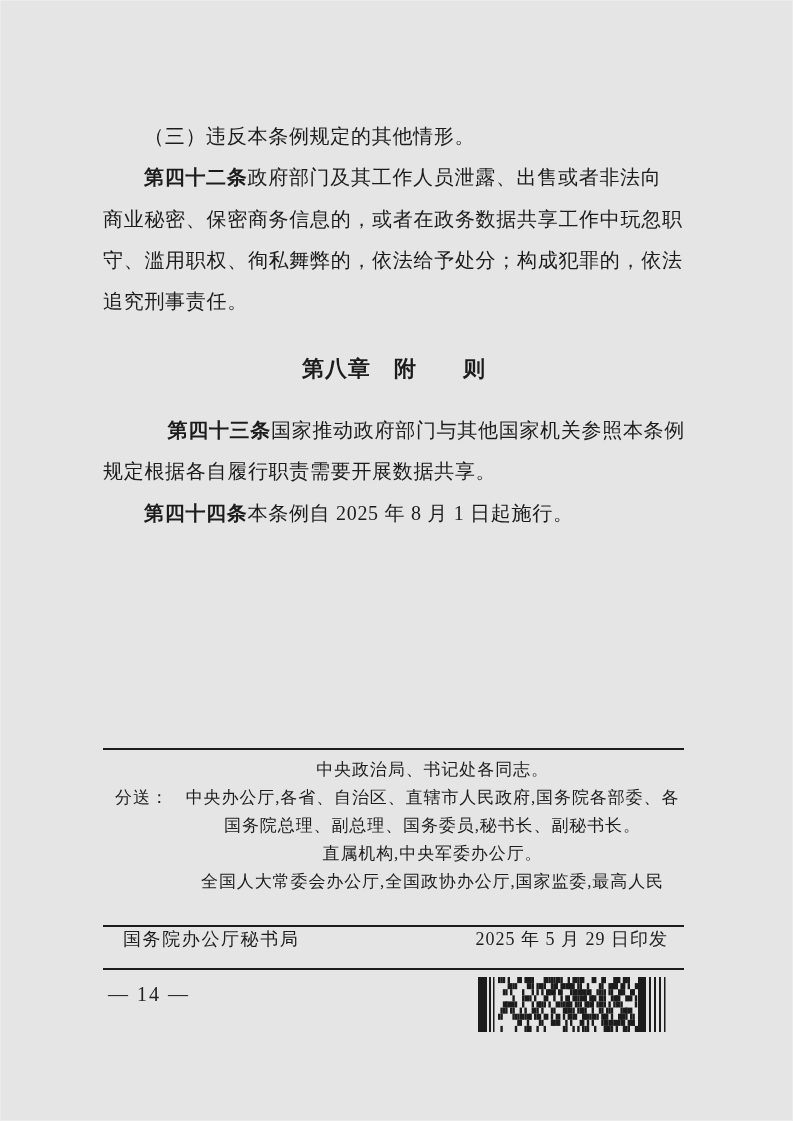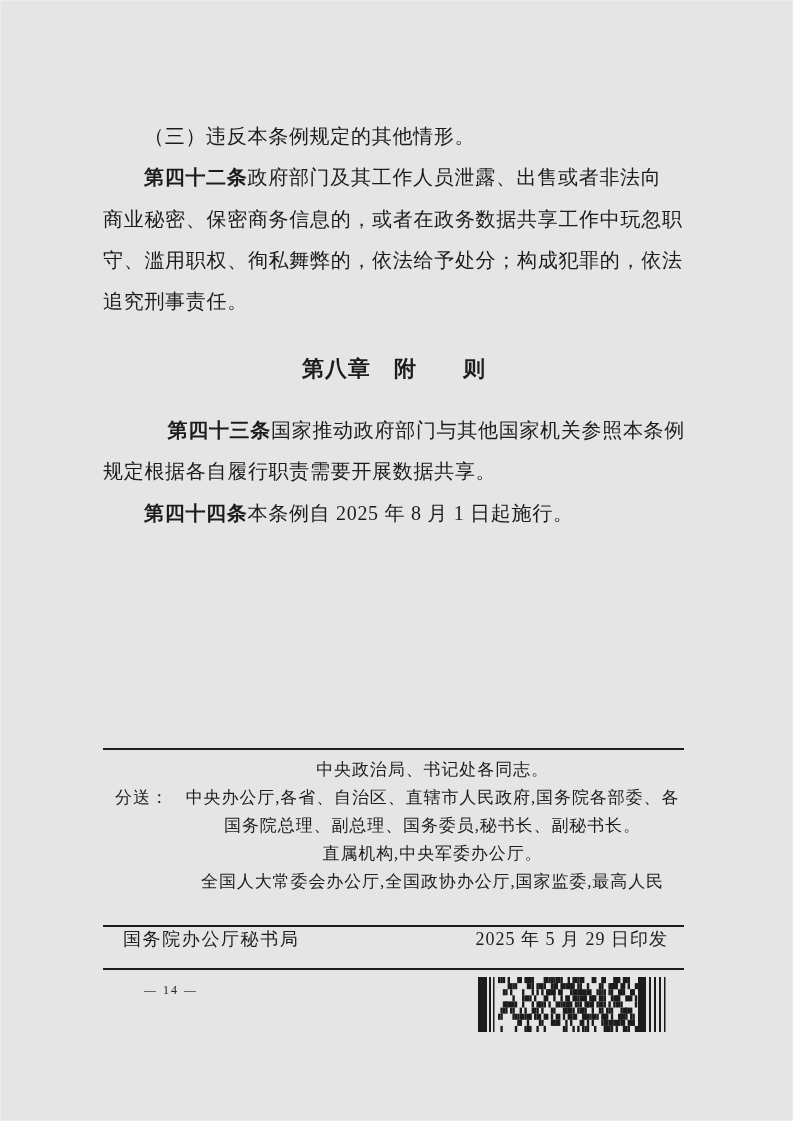--- a/index.html
+++ b/index.html
@@ -90,22 +90,22 @@
   }
   .footer-issuer { padding-left: 20px; }
   .footer-date { padding-right: 16px; letter-spacing: 1px; }
 
   
   .page-number {
     position: absolute;
     left: 108px;
     top: 983px;
     width: 90px;
-    text-align: right;
-    font-size: 12px;
+    text-align: left;
+    font-size: 20px;
     letter-spacing: 2px;
     color: #222;
   }
   .barcode {
     position: absolute;
     left: 478px;
     top: 977px;
     width: 190px;
     height: 55px;
   }

